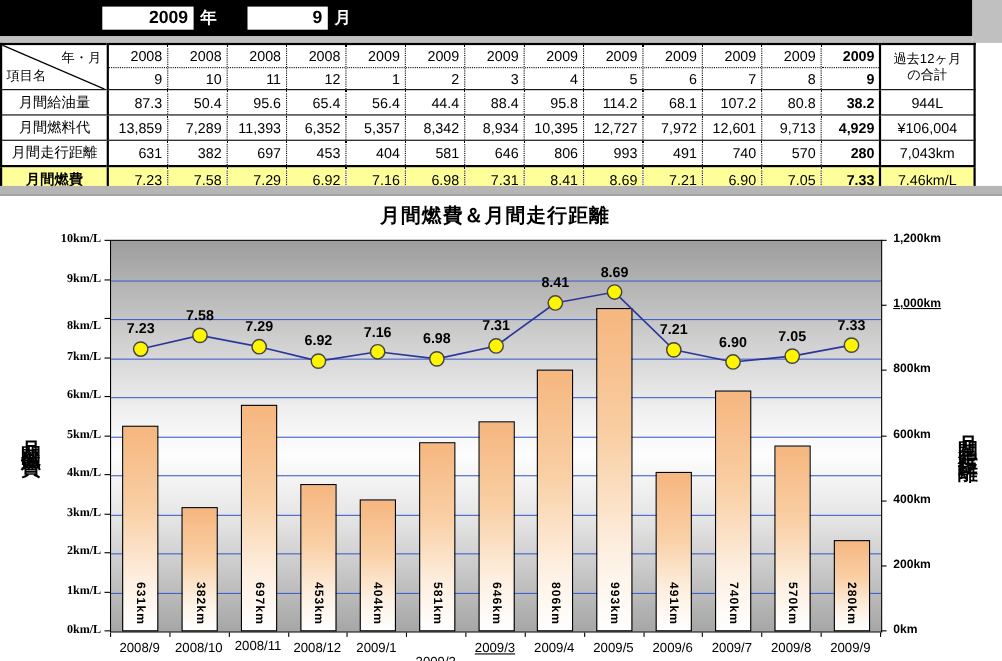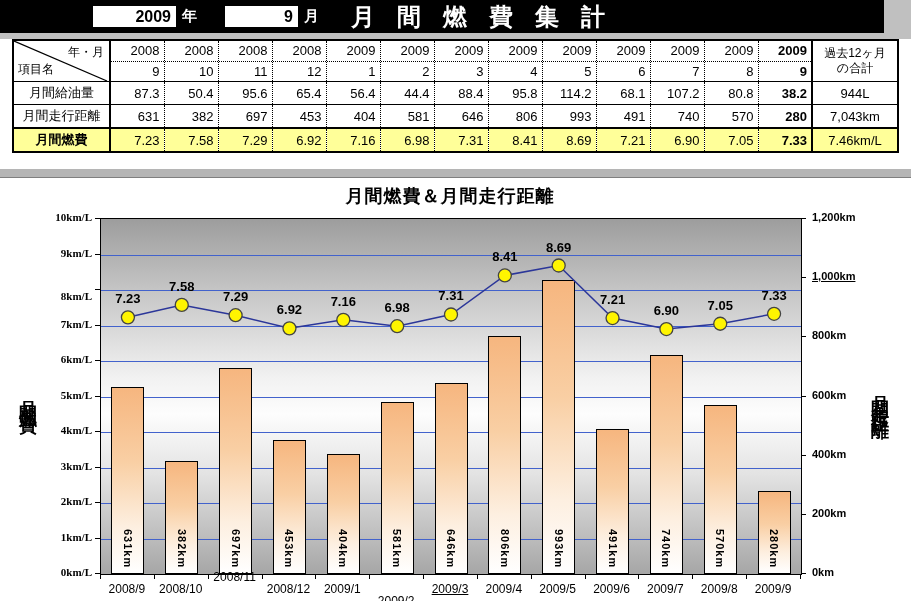--- a/index.html
+++ b/index.html
@@ -12,21 +12,21 @@
     display:flex;align-items:center;}
   .corner-gray{position:absolute;left:884px;top:0;width:27px;height:39px;background:#c0c0c0;}
   .gap-band{position:absolute;left:0;top:33px;width:884px;height:6px;background:#c0c0c0;}
   .cellbox{background:#fff;height:21px;line-height:21px;font-size:16px;font-weight:bold;
     text-align:right;padding-right:5px;}
   .year-box{width:78px;margin-left:93px;}
   .month-box{width:68px;margin-left:28px;}
   .unit-label{color:#fff;font-size:15px;font-weight:bold;margin-left:6px;}
   .main-title{color:#fff;font-size:24px;font-weight:bold;letter-spacing:22px;margin-left:32px;white-space:nowrap;}
   
-  .tbl-wrap{position:absolute;left:12px;top:39px;width:778px;}
+  .tbl-wrap{position:absolute;left:0;top:39px;width:778px;}
   table{border-collapse:collapse;table-layout:fixed;width:885px;}
   td{border:1px solid #000;font-size:13px;padding:0;overflow:hidden;white-space:nowrap;}
   td.hdr{height:40px;vertical-align:top;}
   .hdr-stack{display:flex;flex-direction:column;height:40px;}
   .hdr-stack div{flex:1;display:flex;align-items:center;justify-content:flex-end;padding-right:4px;}
   .hdr-stack div:first-child{border-bottom:1px dotted #000;}
   td.month{border-left:1px dotted #000;border-right:1px dotted #000;}
   td.first-month{border-left:2px solid #000;}
   td.label-col{border-right:2px solid #000;text-align:center;}
   td.total-col{border-left:2px solid #000;text-align:center;margin-top:20px;}
@@ -67,21 +67,20 @@
   .vtitle-right{left:868px;}
 </style>
 </head>
 <body>
 
 <div class="titlebar">
   <div class="cellbox year-box">2009</div>
   <div class="unit-label">年</div>
   <div class="cellbox month-box">9</div>
   <div class="unit-label">月</div>
-  <div class="main-title">月間燃費集計</div>
 </div>
 <div class="corner-gray"></div>
 <div class="gap-band"></div>
 
 <div class="tbl-wrap">
   <table>
       <colgroup>
         <col style="width: 97px;">
         <col style="width: 54px;">
         <col style="width: 54px;">
@@ -204,20 +203,37 @@
           <td class="num month">56.4</td>
           <td class="num month">44.4</td>
           <td class="num month">88.4</td>
           <td class="num month">95.8</td>
           <td class="num month">114.2</td>
           <td class="num month">68.1</td>
           <td class="num month">107.2</td>
           <td class="num month">80.8</td>
           <td class="num month bold">38.2</td>
           <td class="total-col">944L</td>
+        </tr>
+        <tr class="data-row">
+          <td class="label-col">月間燃料代</td>
+          <td class="num month first-month">13,859</td>
+          <td class="num month">7,289</td>
+          <td class="num month">11,393</td>
+          <td class="num month">6,352</td>
+          <td class="num month">5,357</td>
+          <td class="num month">8,342</td>
+          <td class="num month">8,934</td>
+          <td class="num month">10,395</td>
+          <td class="num month">12,727</td>
+          <td class="num month">7,972</td>
+          <td class="num month">12,601</td>
+          <td class="num month">9,713</td>
+          <td class="num month bold">4,929</td>
+          <td class="total-col">¥106,004</td>
         </tr>
         <tr class="data-row">
           <td class="label-col">月間走行距離</td>
           <td class="num month first-month">631</td>
           <td class="num month">382</td>
           <td class="num month">697</td>
           <td class="num month">453</td>
           <td class="num month">404</td>
           <td class="num month">581</td>
           <td class="num month">646</td>
@@ -373,21 +389,21 @@
       <div class="y2tick-label" style="top: 210.5px;">600km</div>
       <div class="ytick" style="left: 801px; top: 217.5px;"></div>
       <div class="y2tick-label" style="top: 151.333px;">800km</div>
       <div class="ytick" style="left: 801px; top: 158.333px;"></div>
       <div class="y2tick-label" style="top: 92.1667px; text-decoration: underline;">1,000km</div>
       <div class="ytick" style="left: 801px; top: 99.1667px;"></div>
       <div class="y2tick-label" style="top: 33px;">1,200km</div>
       <div class="ytick" style="left: 801px; top: 40px;"></div>
       <div class="x-label" style="left: 126.923px; top: 404px;">2008/9</div>
       <div class="x-label" style="left: 180.769px; top: 404px;">2008/10</div>
-      <div class="x-label" style="left: 234.615px; top: 392px; text-align: center;">2008/11</div>
+      <div class="x-label" style="left: 234.615px; top: 402px; text-align: center;">2008/11</div>
       <div class="x-label" style="left: 288.462px; top: 404px;">2008/12</div>
       <div class="x-label" style="left: 342.308px; top: 404px;">2009/1</div>
       <div class="x-label" style="left: 396.154px; top: 416px;">2009/2</div>
       <div class="x-label" style="left: 450px; top: 404px; text-decoration: underline;">2009/3</div>
       <div class="x-label" style="left: 503.846px; top: 404px;">2009/4</div>
       <div class="x-label" style="left: 557.692px; top: 404px;">2009/5</div>
       <div class="x-label" style="left: 611.538px; top: 404px;">2009/6</div>
       <div class="x-label" style="left: 665.385px; top: 404px;">2009/7</div>
       <div class="x-label" style="left: 719.231px; top: 404px;">2009/8</div>
       <div class="x-label" style="left: 773.077px; top: 404px;">2009/9</div>

